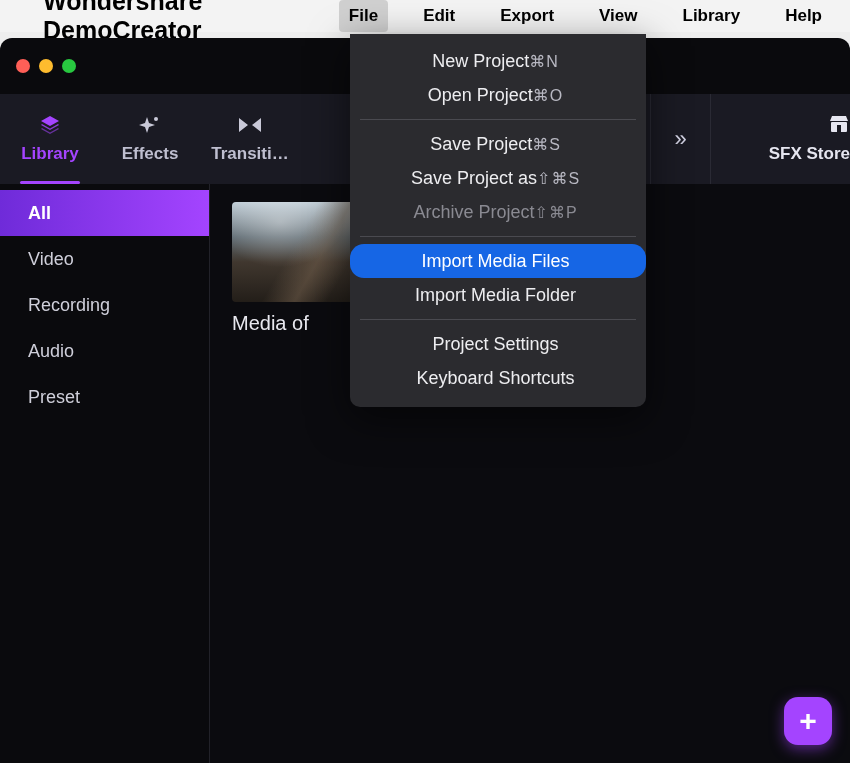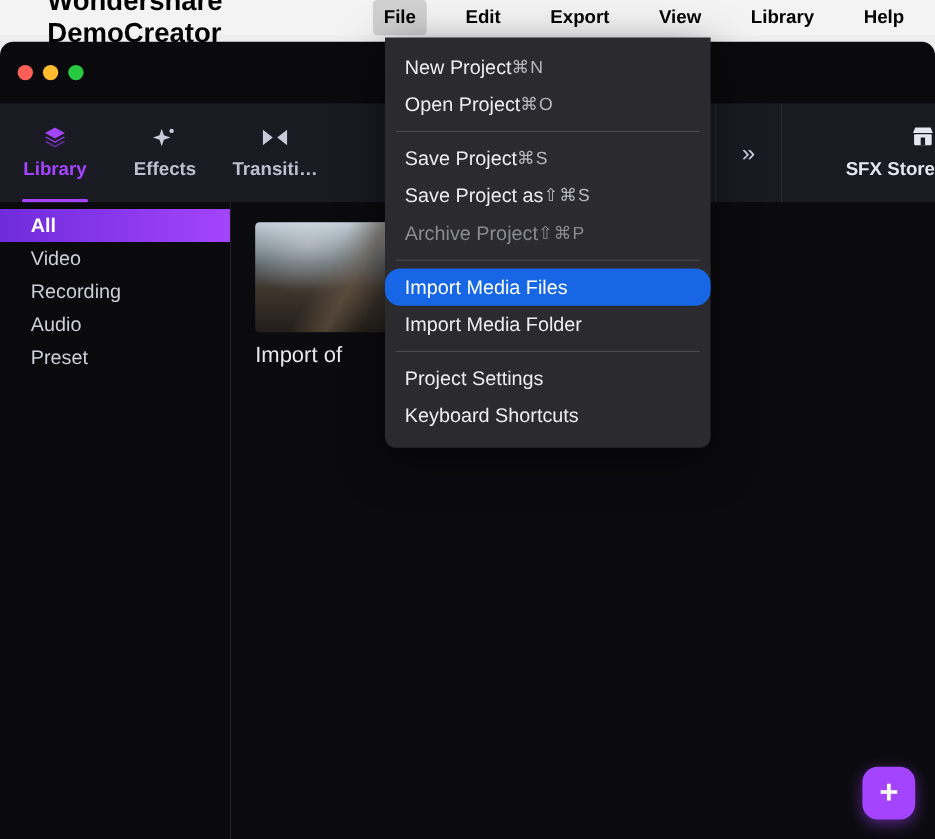--- a/index.html
+++ b/index.html
@@ -24,38 +24,38 @@
   .tool-tab { width: 100px; display: flex; flex-direction: column; align-items: center; justify-content: center; gap: 8px; color: #bfbfd0; cursor: pointer; position: relative; font-size: 17px; font-weight: 600; }
   .tool-tab .icon { font-size: 20px; height: 22px; display:flex; align-items:center;}
   .tool-tab.active { color: #a444ff; }
   .tool-tab.active::after { content:""; position:absolute; left:20px; right:20px; bottom:0; height:3px; background:#a444ff; border-radius:2px; }
   .tool-more { width: 60px; display:flex; align-items:center; justify-content:center; color:#cfcfe0; font-size:22px; border-left:1px solid #2a2a34; cursor:pointer;}
   .tool-store { flex:0 0 140px; display:flex; flex-direction:column; align-items:flex-end; justify-content:center; gap:6px; color:#e6e6f0; font-size:17px; font-weight:600; border-left:1px solid #2a2a34; cursor:pointer;}
   .tool-gap { flex:1; }
 
   .body-area { position:absolute; top:146px; left:0; right:0; bottom:0; display:flex; }
   .sidebar { width: 210px; background:#0a0a0d; border-right:1px solid #222229; padding-top:6px;}
-  .side-item { height:30px; display:flex; align-items:center; padding:0 28px; color:#cfcfda; font-size:18px; cursor:pointer; font-weight:500;}
+  .side-item { height:46px; display:flex; align-items:center; padding:0 28px; color:#cfcfda; font-size:18px; cursor:pointer; font-weight:500;}
   .side-item.active { background: linear-gradient(90deg,#6f2bd9,#a444ff); color:#fff; font-weight:700; }
 
   .content { flex:1; background:#0b0b0f; padding: 18px 22px; position:relative;}
   .media-card { width: 160px; }
   .thumb { width:100%; height:100px; border-radius:4px; background:
      linear-gradient(180deg, rgba(210,225,235,0.9) 0%, rgba(150,170,180,0.6) 35%, rgba(70,60,50,0.9) 60%, rgba(35,30,25,1) 100%);
      position:relative; overflow:hidden;}
   .thumb::after{content:"";position:absolute;inset:0;background:
      radial-gradient(ellipse at 30% 20%, rgba(255,255,255,0.35), transparent 40%),
      linear-gradient(120deg, transparent 40%, rgba(120,100,80,0.5) 55%, transparent 70%);}
   .media-label { color:#e8e8ef; font-size:20px; margin-top:10px; font-weight:500; white-space:nowrap; overflow:hidden;}
 
   .fab { position:absolute; right:18px; bottom:18px; width:48px; height:48px; border-radius:14px; background:#a444ff; color:#fff; display:flex; align-items:center; justify-content:center; font-size:30px; font-weight:700; cursor:pointer; box-shadow:0 4px 14px rgba(164,68,255,0.5);}
 
   
   .dropdown { position:absolute; top:34px; left:350px; width:296px; background:#2b2b2f; border-radius:0 0 10px 10px; box-shadow:0 12px 40px rgba(0,0,0,0.55); padding:10px 0 12px; z-index:100; }
-  .dd-item { height:34px; display:flex; align-items:center; justify-content:flex-start; padding:0 23px 0 18px; color:#ededf0; font-size:18px; cursor:pointer; white-space:nowrap;}
+  .dd-item { height:34px; display:flex; align-items:center; justify-content:center; padding:0 23px 0 18px; color:#ededf0; font-size:18px; cursor:pointer; white-space:nowrap;}
   .dd-item .shortcut { color:#b8b8c2; font-size:16px; letter-spacing:1px;}
   .dd-item.disabled { color:#8a8a92; cursor:default;}
   .dd-item.disabled .shortcut{color:#8a8a92;}
   .dd-item.highlight { background:#1666e5; color:#fff;border-radius:14px; }
   .dd-sep { height:1px; background:#4a4a50; margin:7px 10px; }
   .dd-item .chevron { color:#ededf0; font-size:16px;}
 </style>
 </head>
 <body>
 
@@ -164,21 +164,21 @@
     <div class="sidebar">
       <div class="side-item active">All</div>
       <div class="side-item">Video</div>
       <div class="side-item">Recording</div>
       <div class="side-item">Audio</div>
       <div class="side-item">Preset</div>
     </div>
     <div class="content">
       <div class="media-card">
         <div class="thumb"></div>
-        <div class="media-label">Import of</div>
+        <div class="media-label">Media of</div>
       </div>
     </div>
   </div>
 
   <div class="fab">
     <span>+</span>
   </div>
 </div>
 
 </body></html>

